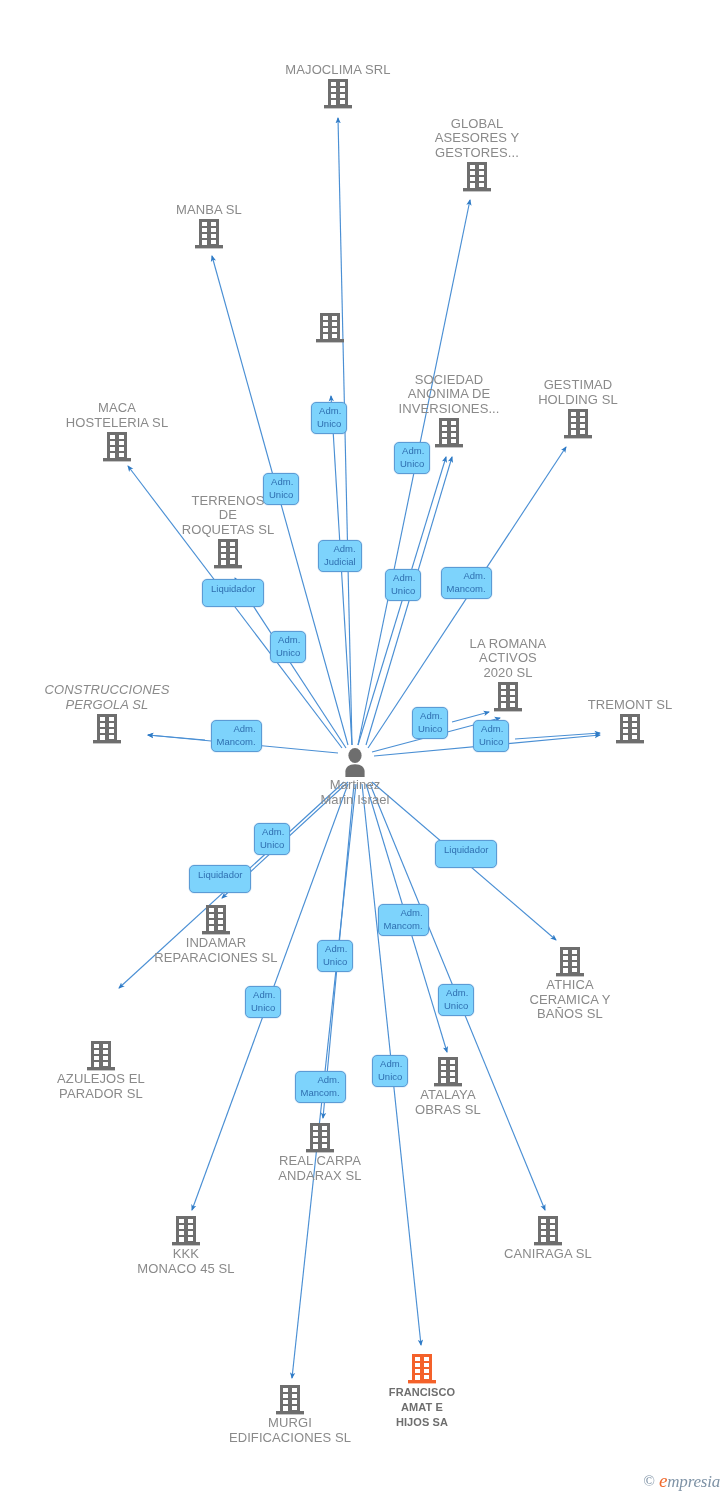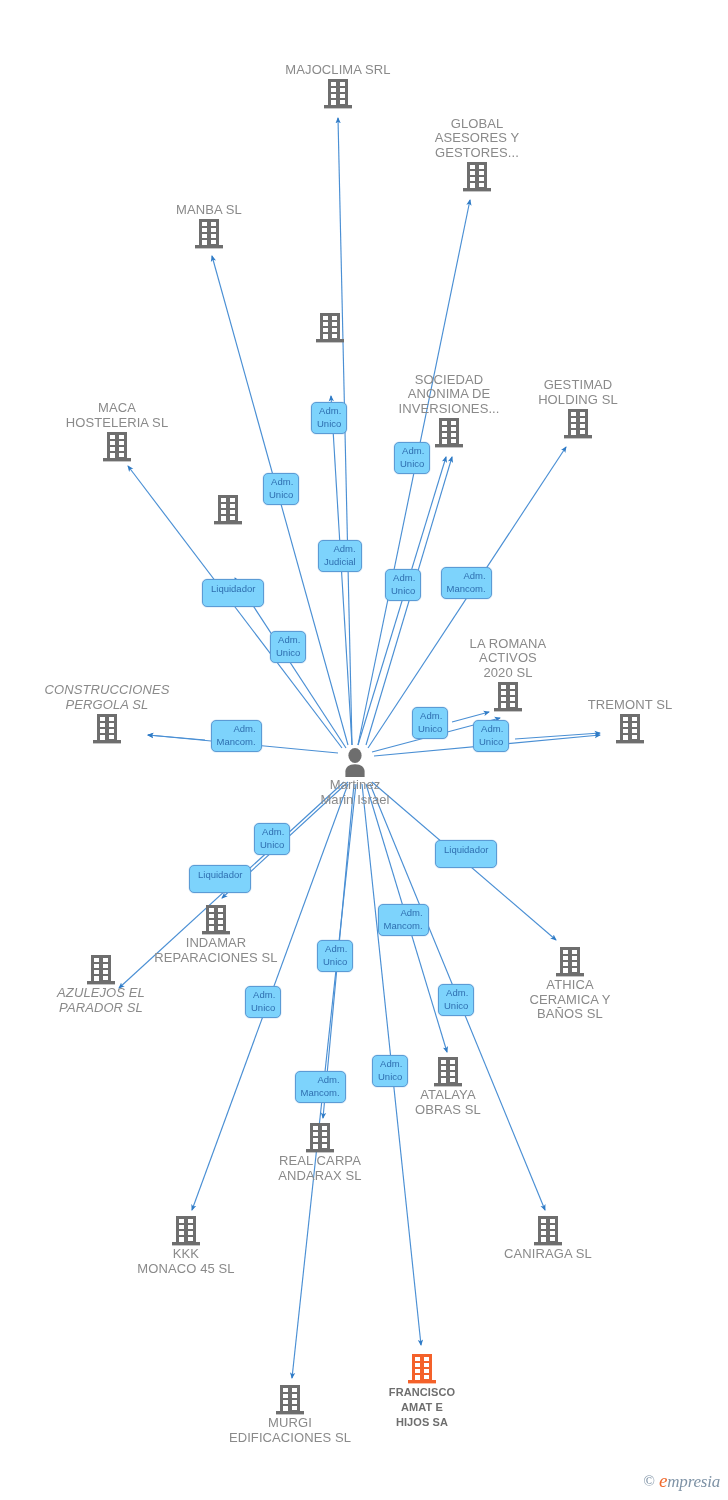--- a/index.html
+++ b/index.html
@@ -234,20 +234,23 @@
             <rect x="8" y="10" width="5" height="4" fill="#fff"></rect>
             <rect x="17" y="10" width="5" height="4" fill="#fff"></rect>
             <rect x="8" y="16" width="5" height="4" fill="#fff"></rect>
             <rect x="17" y="16" width="5" height="4" fill="#fff"></rect>
             <rect x="8" y="22" width="5" height="5" fill="#fff"></rect>
             <rect x="17" y="22" width="5" height="4" fill="#fff"></rect>
             <rect x="1" y="27" width="28" height="3.4" fill="#6e6e6e"></rect>
           </svg></span>
       </div>
       <div class="node label-above" style="left: 228px; top: 493.5px;">
+        <span class="label">TERRENOS
+DE
+ROQUETAS SL</span>
         <span class="icon-wrap"><svg width="30" height="31" viewBox="0 0 30 31" xmlns="http://www.w3.org/2000/svg">
             <rect x="5" y="1" width="20" height="26" fill="#6e6e6e"></rect>
             <rect x="8" y="4" width="5" height="4" fill="#fff"></rect>
             <rect x="17" y="4" width="5" height="4" fill="#fff"></rect>
             <rect x="8" y="10" width="5" height="4" fill="#fff"></rect>
             <rect x="17" y="10" width="5" height="4" fill="#fff"></rect>
             <rect x="8" y="16" width="5" height="4" fill="#fff"></rect>
             <rect x="17" y="16" width="5" height="4" fill="#fff"></rect>
             <rect x="8" y="22" width="5" height="5" fill="#fff"></rect>
             <rect x="17" y="22" width="5" height="4" fill="#fff"></rect>
@@ -328,21 +331,21 @@
             <rect x="8" y="16" width="5" height="4" fill="#fff"></rect>
             <rect x="17" y="16" width="5" height="4" fill="#fff"></rect>
             <rect x="8" y="22" width="5" height="5" fill="#fff"></rect>
             <rect x="17" y="22" width="5" height="4" fill="#fff"></rect>
             <rect x="1" y="27" width="28" height="3.4" fill="#6e6e6e"></rect>
           </svg></span>
         <span class="label">ATHICA
 CERAMICA Y
 BAÑOS SL</span>
       </div>
-      <div class="node" style="left: 101px; top: 954px; font-style: italic;">
+      <div class="node" style="left: 101px; top: 1040px;">
         <span class="icon-wrap"><svg width="30" height="31" viewBox="0 0 30 31" xmlns="http://www.w3.org/2000/svg">
             <rect x="5" y="1" width="20" height="26" fill="#6e6e6e"></rect>
             <rect x="8" y="4" width="5" height="4" fill="#fff"></rect>
             <rect x="17" y="4" width="5" height="4" fill="#fff"></rect>
             <rect x="8" y="10" width="5" height="4" fill="#fff"></rect>
             <rect x="17" y="10" width="5" height="4" fill="#fff"></rect>
             <rect x="8" y="16" width="5" height="4" fill="#fff"></rect>
             <rect x="17" y="16" width="5" height="4" fill="#fff"></rect>
             <rect x="8" y="22" width="5" height="5" fill="#fff"></rect>
             <rect x="17" y="22" width="5" height="4" fill="#fff"></rect>

